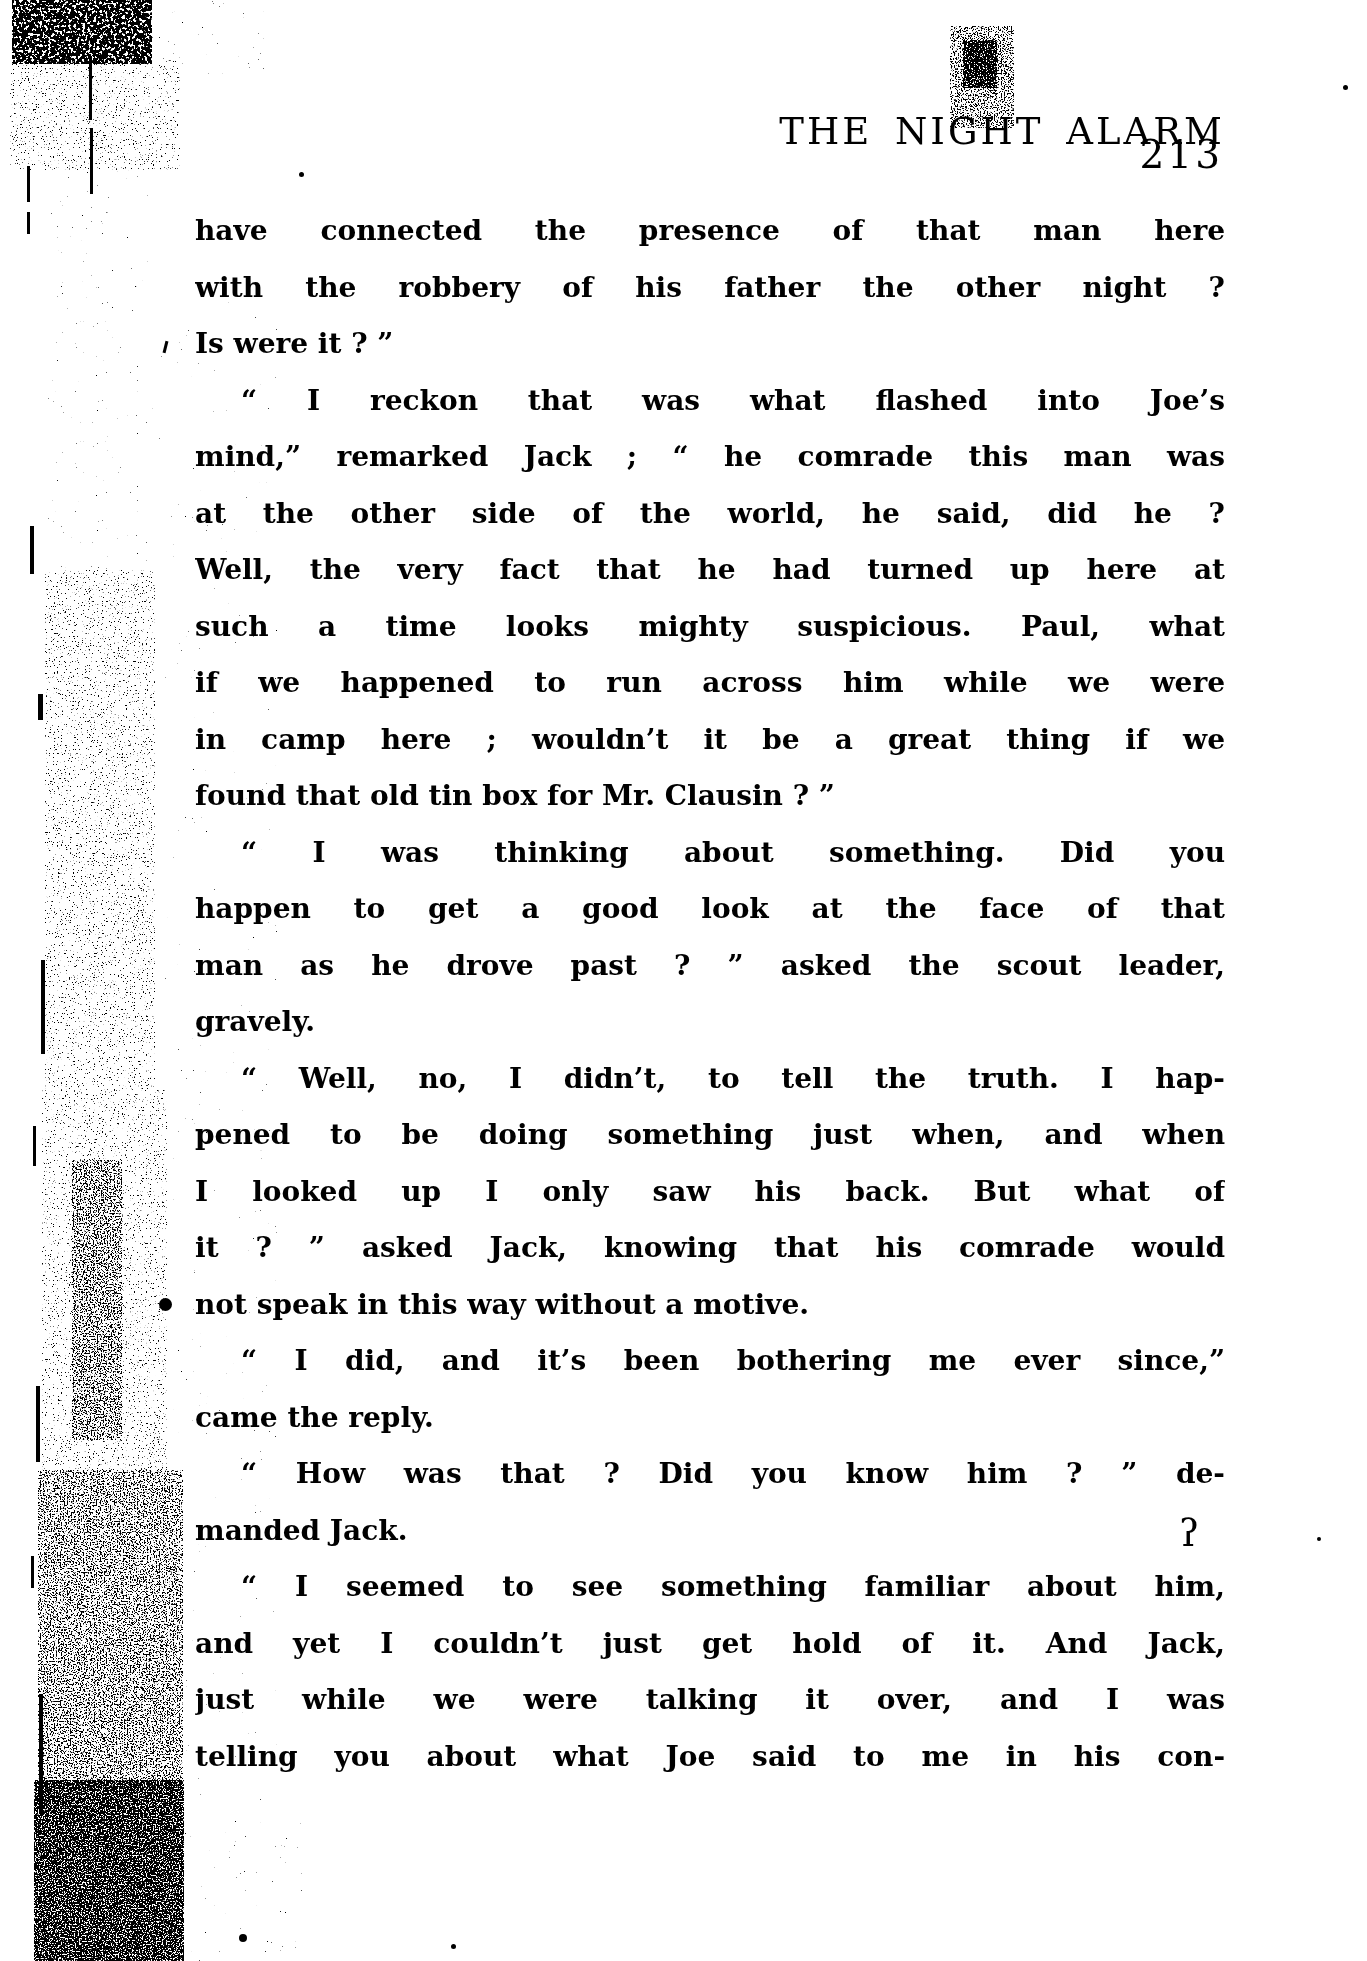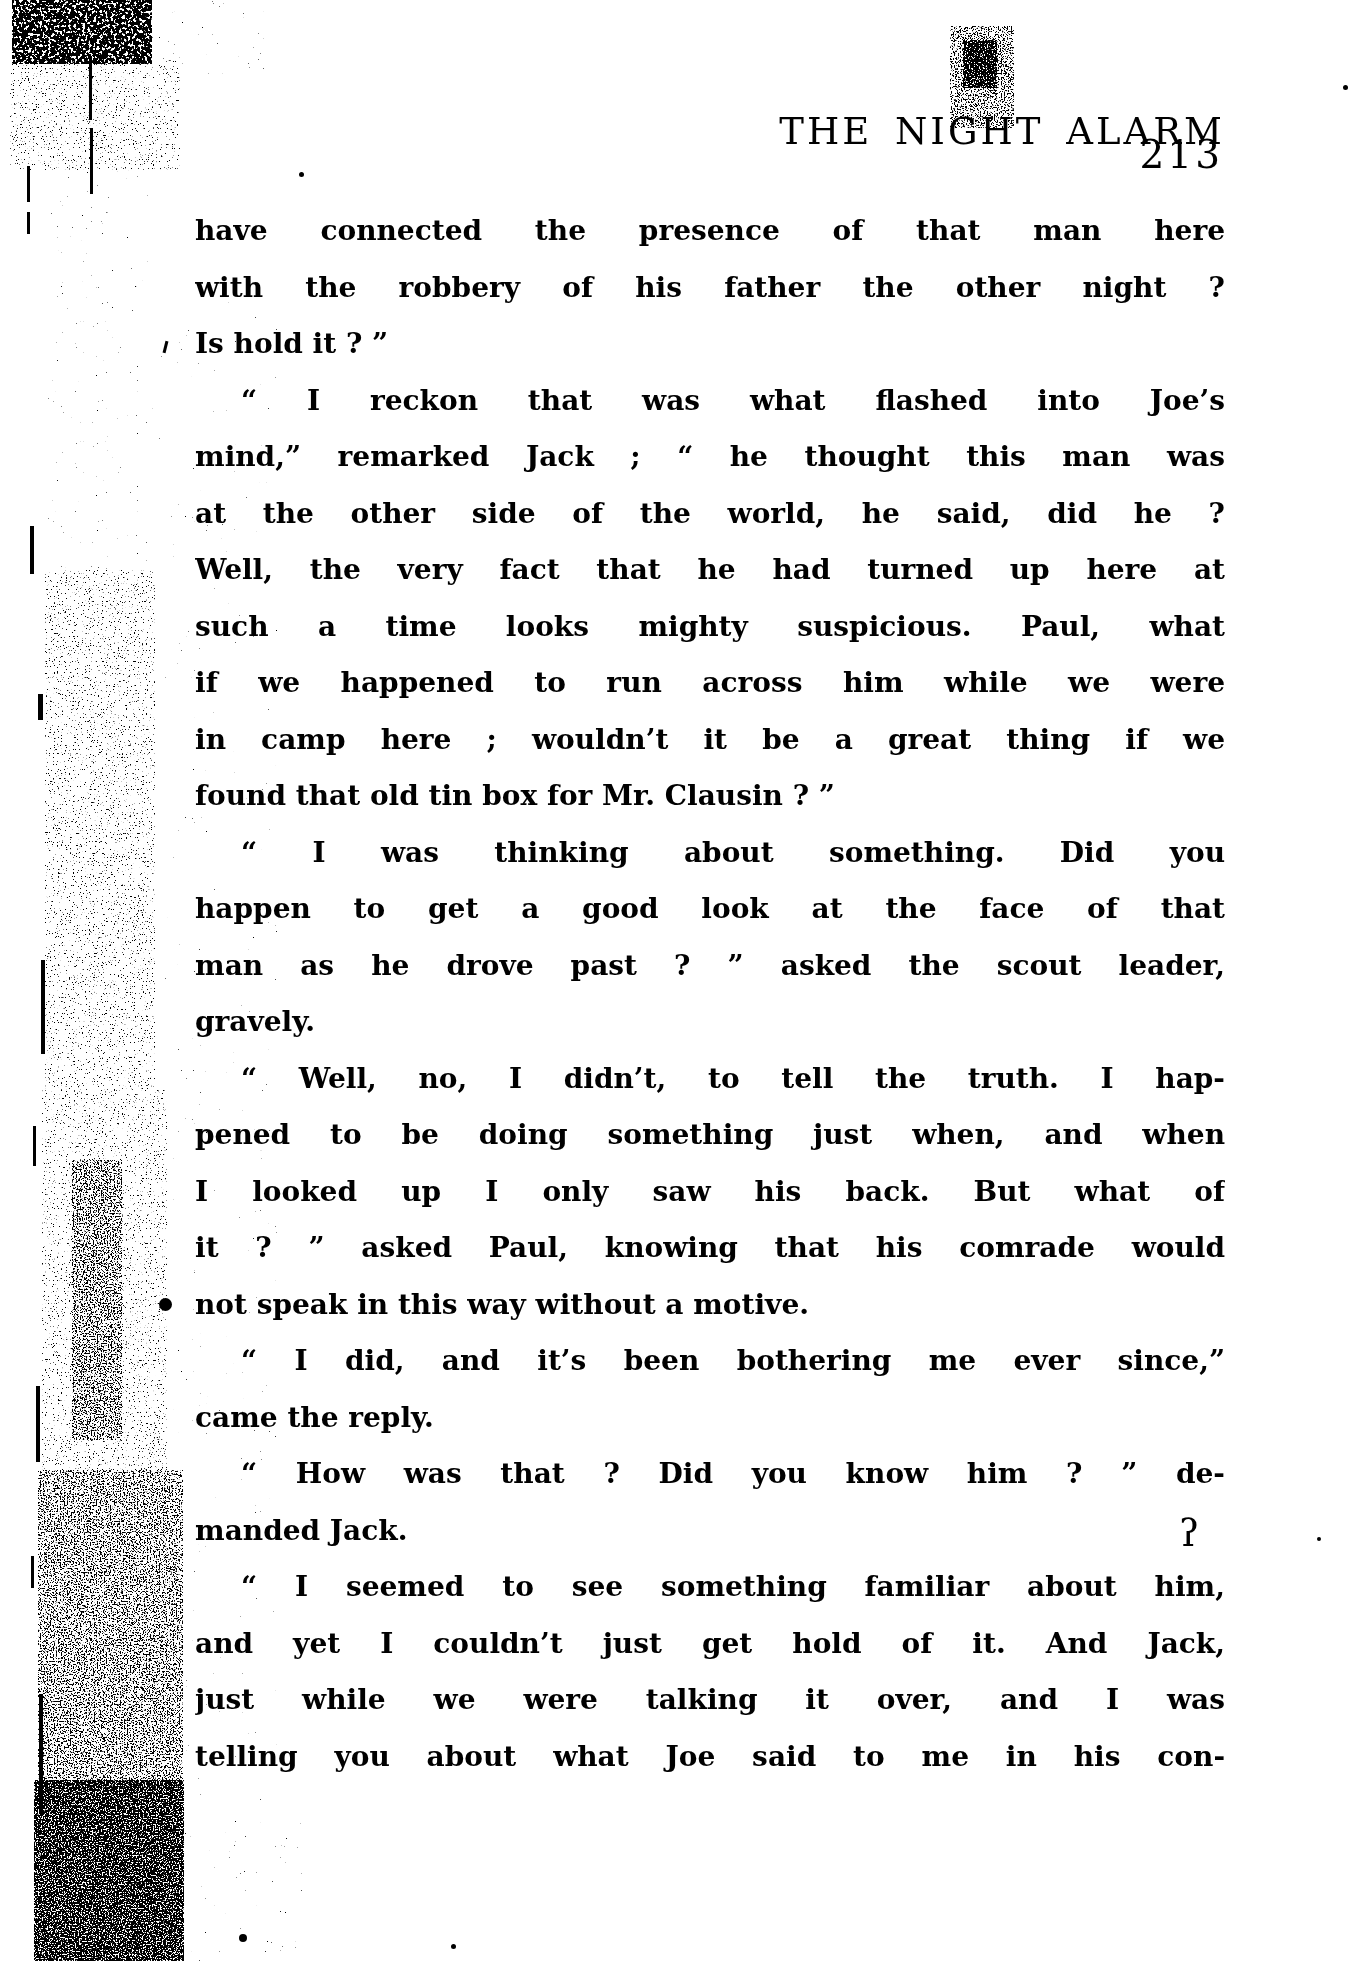--- a/index.html
+++ b/index.html
@@ -142,37 +142,37 @@
   </div>
 
   <header class="page-header">
     <div class="running-title">THE NIGHT ALARM</div>
     <div class="page-number">213</div>
   </header>
 
   <main class="page-body">
     <div class="ln">have connected the presence of that man here</div>
     <div class="ln">with the robbery of his father the other night ?</div>
-    <div class="ln end">Is hold it ? ”</div>
+    <div class="ln end">Is were it ? ”</div>
     <div class="ln ind">“ I reckon that was what flashed into Joe’s</div>
-    <div class="ln">mind,” remarked Jack ; “ he thought this man was</div>
+    <div class="ln">mind,” remarked Jack ; “ he comrade this man was</div>
     <div class="ln">at the other side of the world, he said, did he ?</div>
     <div class="ln">Well, the very fact that he had turned up here at</div>
     <div class="ln">such a time looks mighty suspicious.  Paul, what</div>
     <div class="ln">if we happened to run across him while we were</div>
     <div class="ln">in camp here ; wouldn’t it be a great thing if we</div>
     <div class="ln end">found that old tin box for Mr. Clausin ? ”</div>
     <div class="ln ind">“ I was thinking about something.  Did you</div>
     <div class="ln">happen to get a good look at the face of that</div>
     <div class="ln">man as he drove past ? ” asked the scout leader,</div>
     <div class="ln end">gravely.</div>
     <div class="ln ind">“ Well, no, I didn’t, to tell the truth.  I hap-</div>
     <div class="ln">pened to be doing something just when, and when</div>
     <div class="ln">I looked up I only saw his back.  But what of</div>
-    <div class="ln">it ? ” asked Paul, knowing that his comrade would</div>
+    <div class="ln">it ? ” asked Jack, knowing that his comrade would</div>
     <div class="ln end">not speak in this way without a motive.</div>
     <div class="ln ind">“ I did, and it’s been bothering me ever since,”</div>
     <div class="ln end">came the reply.</div>
     <div class="ln ind">“ How was that ?  Did you know him ? ” de-</div>
     <div class="ln end">manded Jack.</div>
     <div class="ln ind">“ I seemed to see something familiar about him,</div>
     <div class="ln">and yet I couldn’t just get hold of it.  And Jack,</div>
     <div class="ln">just while we were talking it over, and I was</div>
     <div class="ln">telling you about what Joe said to me in his con-</div>
   </main>

